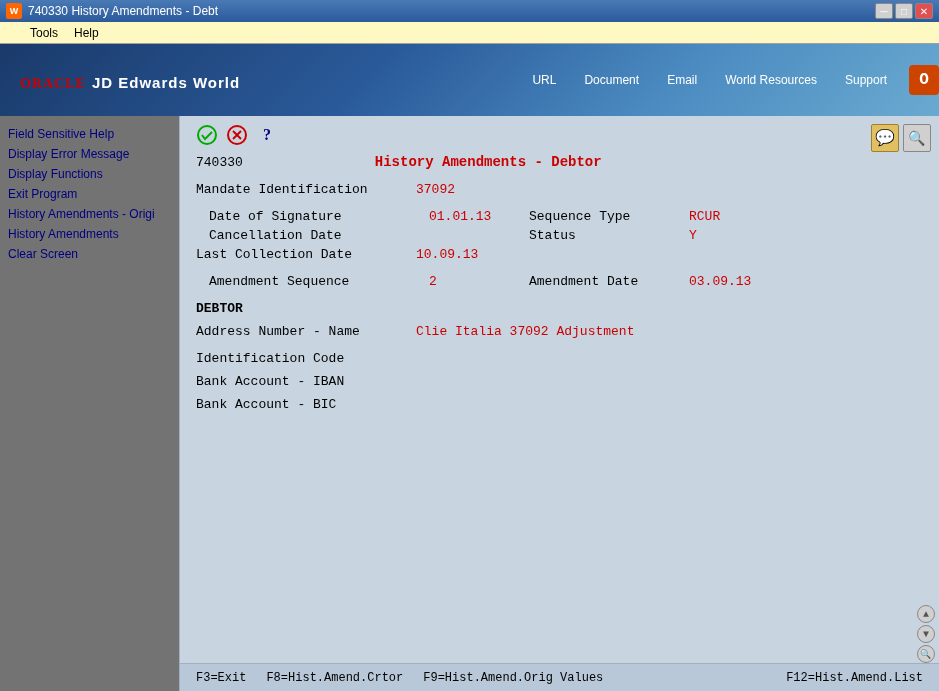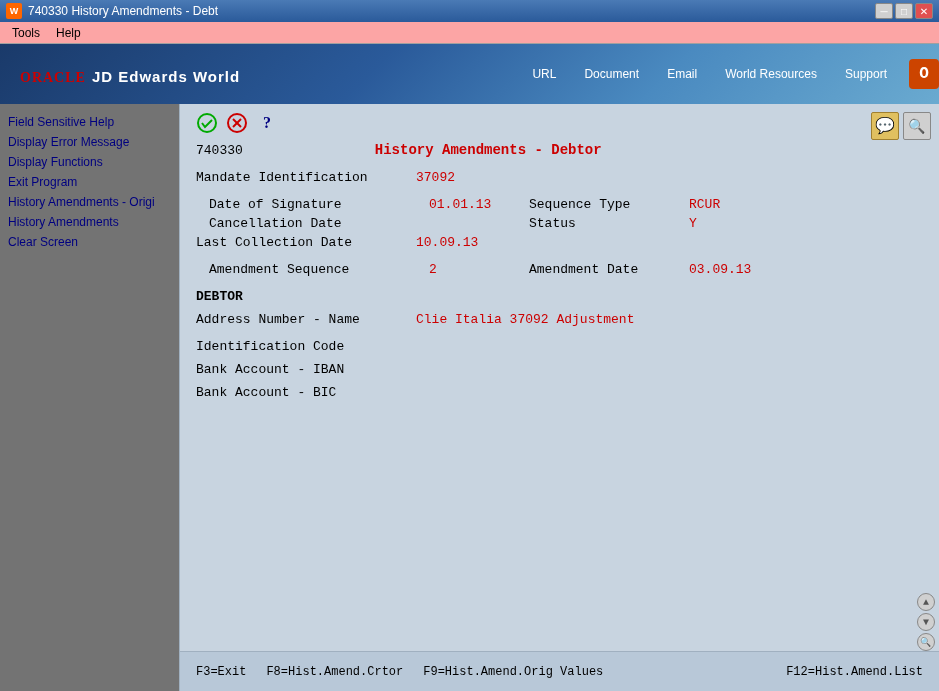--- a/index.html
+++ b/index.html
@@ -20,36 +20,36 @@
     .title-bar-left { display: flex; align-items: center; gap: 6px; }
     .title-bar-icon { width: 16px; height: 16px; background: #ff6600; border-radius: 2px; display: flex; align-items: center; justify-content: center; font-size: 9px; color: white; font-weight: bold; }
     .title-bar-buttons { display: flex; gap: 2px; }
     .title-btn { width: 18px; height: 16px; border: 1px solid #888; display: flex; align-items: center; justify-content: center; font-size: 10px; cursor: pointer; border-radius: 2px; }
     .title-btn.minimize { background: #d0d0d0; }
     .title-btn.maximize { background: #d0d0d0; }
     .title-btn.close { background: #e05050; color: white; }
 
     
     .menu-bar {
-      background: #fca5a5;
+      background: #fef9c3;
       height: 22px;
       display: flex;
       align-items: center;
-      padding: 0 4px;
+      padding: 0 22px;
       border-bottom: 1px solid #a0a0a0;
       font-family: 'Segoe UI', Arial, sans-serif;
       font-size: 12px;
       text-align: center;
     }
     .menu-item { padding: 2px 8px; cursor: pointer; }
 
     
     .oracle-header {
       background: linear-gradient(135deg, #1a3a6a 0%, #2a5a9a 40%, #4a8ac0 70%, #6aaad0 100%);
-      height: 60px;
+      height: 72px;
       display: flex;
       align-items: center;
       padding: 6px 12px;
       position: relative;
     }
     .oracle-logo {
       color: #cc0000;
       font-size: 26px;
       font-weight: bold;
       font-family: serif;
@@ -219,21 +219,21 @@
       position: absolute;
       bottom: 0;
       left: 180px;
       right: 0;
       background: #b8c8d8;
       border-top: 1px solid #a0b0c0;
       padding: 4px 16px;
       font-size: 12px;
       font-family: 'Courier New', monospace;
       color: #000;
-      height: 40px;
+      height: 28px;
       display: flex;
       align-items: center;
       gap: 20px;
     }
 
     
     .scroll-buttons {
       position: absolute;
       right: 4px;
       bottom: 40px;

